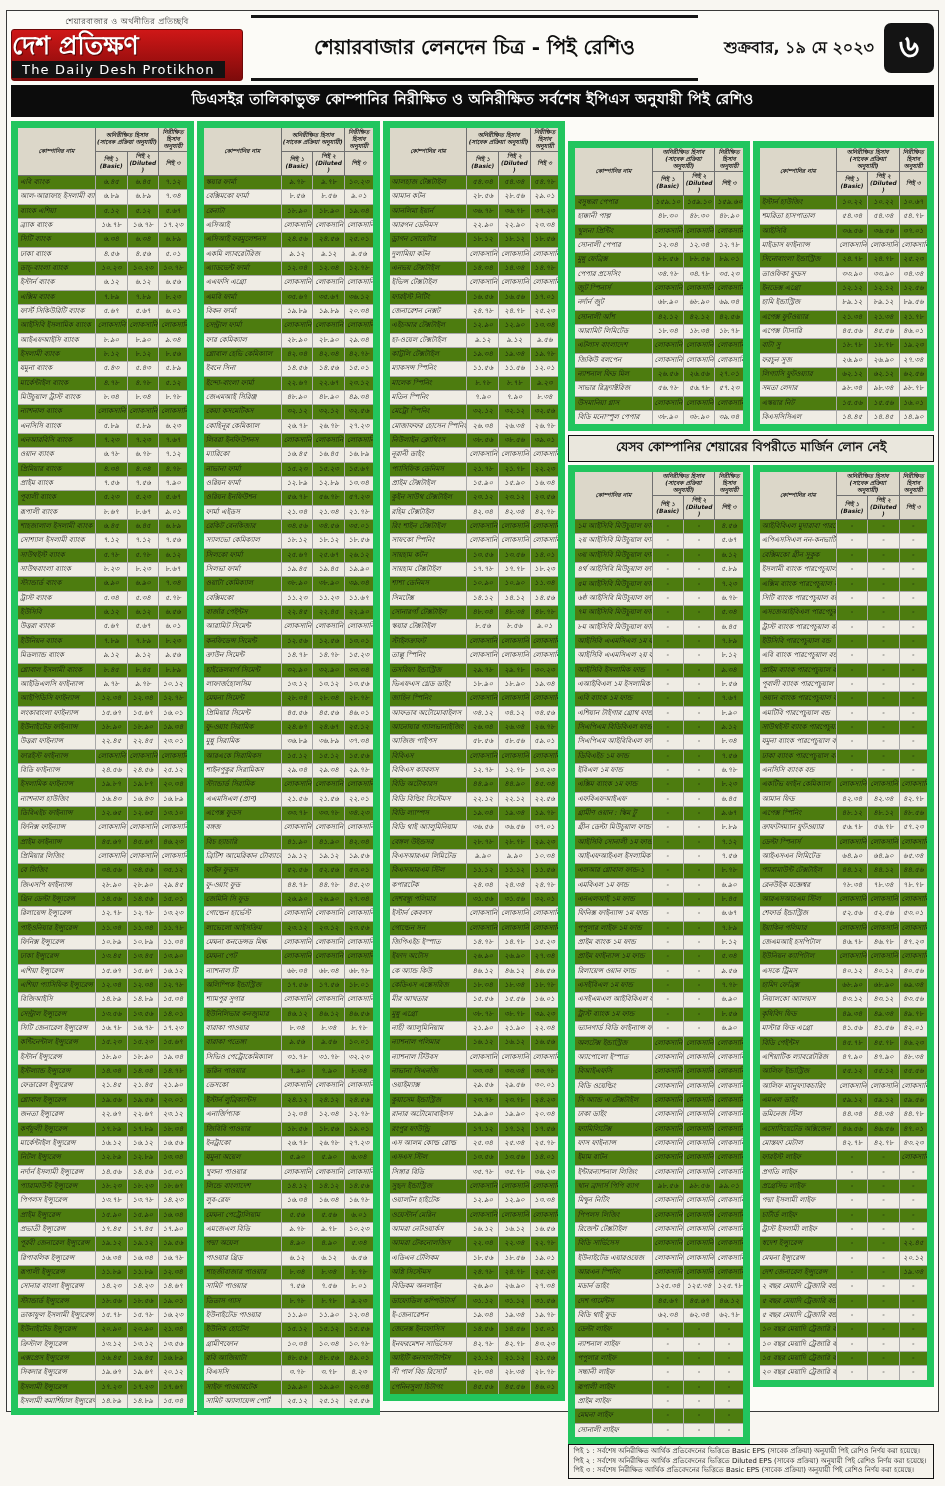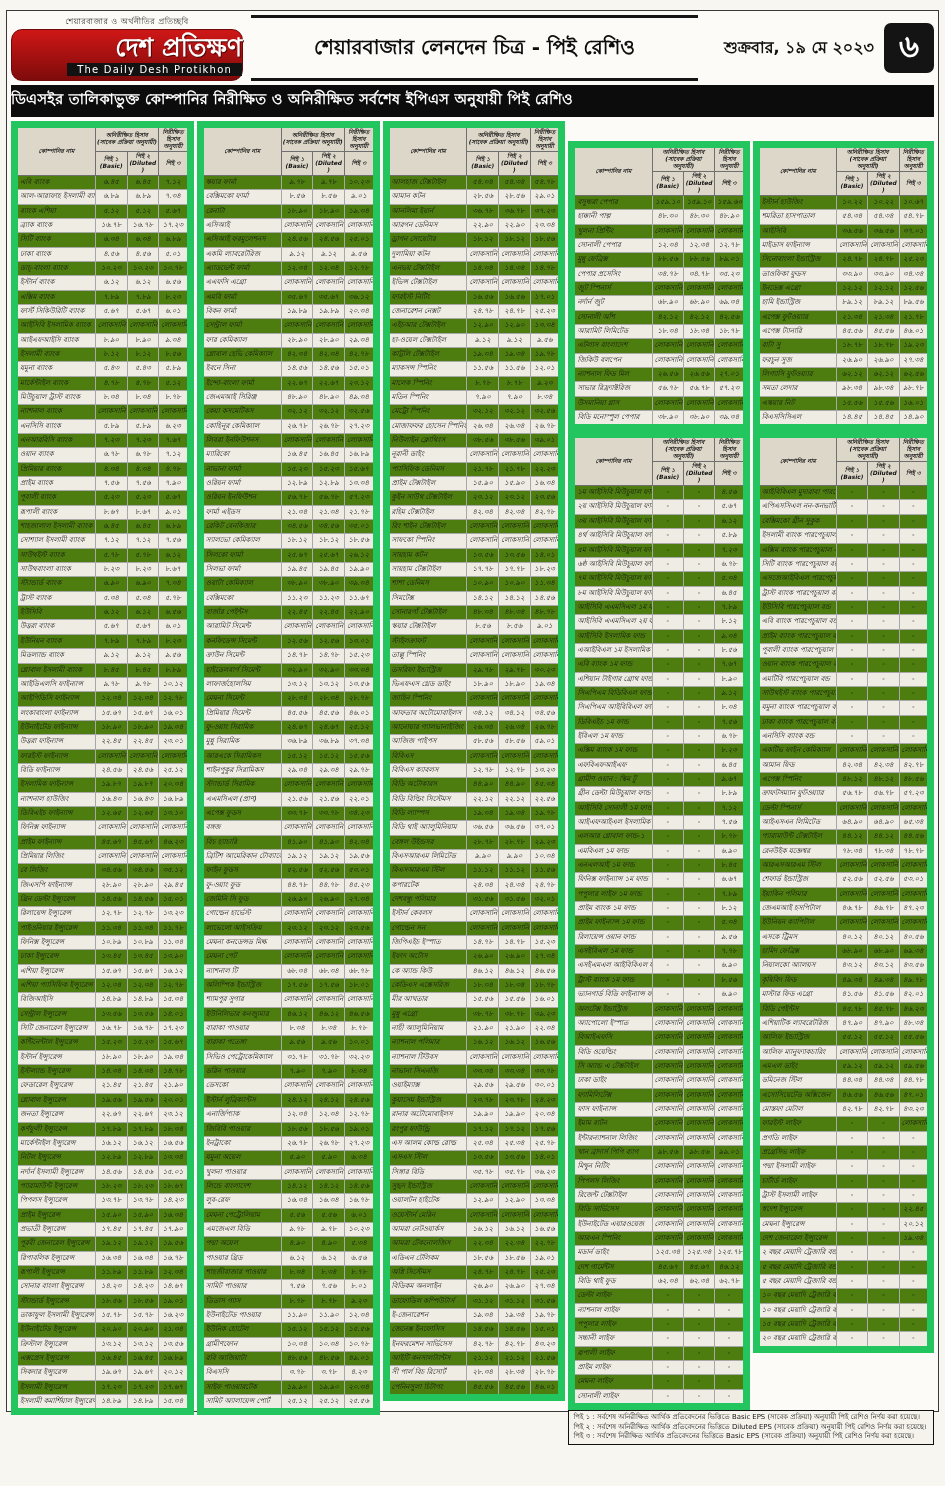--- a/index.html
+++ b/index.html
@@ -12,39 +12,39 @@
   .page {
     position:absolute; left:6px; top:10px; width:933px; height:1402px;
     background:#fcfbf7; border:1.5px solid #3a3a3a; padding:4px;
   }
   
   .masthead { display:flex; gap:8px; height:66px; align-items:stretch; margin-bottom:4px; }
   .logo-block { width:232px; display:flex; flex-direction:column; }
   .logo-tagline { font-size:8px; text-align:center; color:#333; margin-bottom:1px; letter-spacing:.5px; }
   .logo-box {
     flex:1; background:linear-gradient(180deg,#cf1717 0%,#a31010 55%,#7e0b0b 100%);
-    color:#fff; display:flex; flex-direction:column; align-items:flex-end; justify-content:center;
-    border:1px solid #6e0909; border-radius:11px;
+    color:#fff; display:flex; flex-direction:column; align-items:flex-start; justify-content:center;
+    border:1px solid #6e0909; border-radius:3px;
   }
   .logo-text { font-size:25px; font-weight:bold; line-height:1; text-shadow:1px 1px 0 #4d0606; }
-  .logo-sub { background:#121212; color:#fff; font-size:10px; padding:1px 10px; margin-top:3px; letter-spacing:1.2px; }
+  .logo-sub { background:#121212; color:#fff; font-size:13px; padding:1px 10px; margin-top:3px; letter-spacing:1.2px; }
   .title-box {
     flex:1; border-top:3px solid #151515; border-bottom:3px solid #151515;
     display:flex; align-items:center; justify-content:center;
     font-size:20px; font-weight:bold; color:#0d0d0d; text-align:center;
   }
   .date-page { width:228px; display:flex; align-items:center; justify-content:flex-end; gap:10px; }
   .pub-date { font-size:16px; font-weight:bold; text-align:right; }
   .pagenum {
     width:50px; height:50px; background:#141414; color:#fff; font-size:31px; font-weight:bold;
     display:flex; align-items:center; justify-content:center; border-radius:7px;
   }
   
   .black-bar {
-    background:#0c0c0c; color:#fff; font-size:14.5px; font-weight:bold;
+    background:#0c0c0c; color:#fff; text-align:center; font-size:14.5px; font-weight:bold;
     padding:3px 0 5px; margin-bottom:4px; letter-spacing:.3px;
   }
   
   .body-grid { display:flex; gap:3px; height:1294px; align-items:stretch; }
   .main-col { flex:1; min-width:0; }
   .right-sec { flex:2; min-width:0; display:flex; flex-direction:column;margin-top:20px; }
   .right-top { display:flex; gap:3px; }
   .right-top .pe-table { flex:1; }
   .margin-header {
     border:1.5px solid #111; background:#eae7dd; font-weight:bold; font-size:12.5px;
@@ -1917,20 +1917,21 @@
                 </tr>
                 <tr>
                   <td class="name">বিএসসিসিএল</td>
                   <td class="num">১৪.৪৫</td>
                   <td class="num">১৪.৪৫</td>
                   <td class="num">১৪.৯০</td>
                 </tr>
               </tbody>
             </table>
         </div>
+        <div class="margin-header">যেসব কোম্পানির শেয়ারের বিপরীতে মার্জিন লোন নেই</div>
         <div class="margin-tables">
           <table class="pe-table">
               <thead>
                 <tr>
                   <th class="h-name" rowspan="2">কোম্পানির নাম</th>
                   <th class="h-grp" colspan="2">অনিরীক্ষিত হিসাব (সাবেক প্রক্রিয়া অনুযায়ী)</th>
                   <th class="h-aud">নিরীক্ষিত হিসাব অনুযায়ী</th>
                 </tr>
                 <tr>
                   <th>পিই ১ (Basic)</th>

